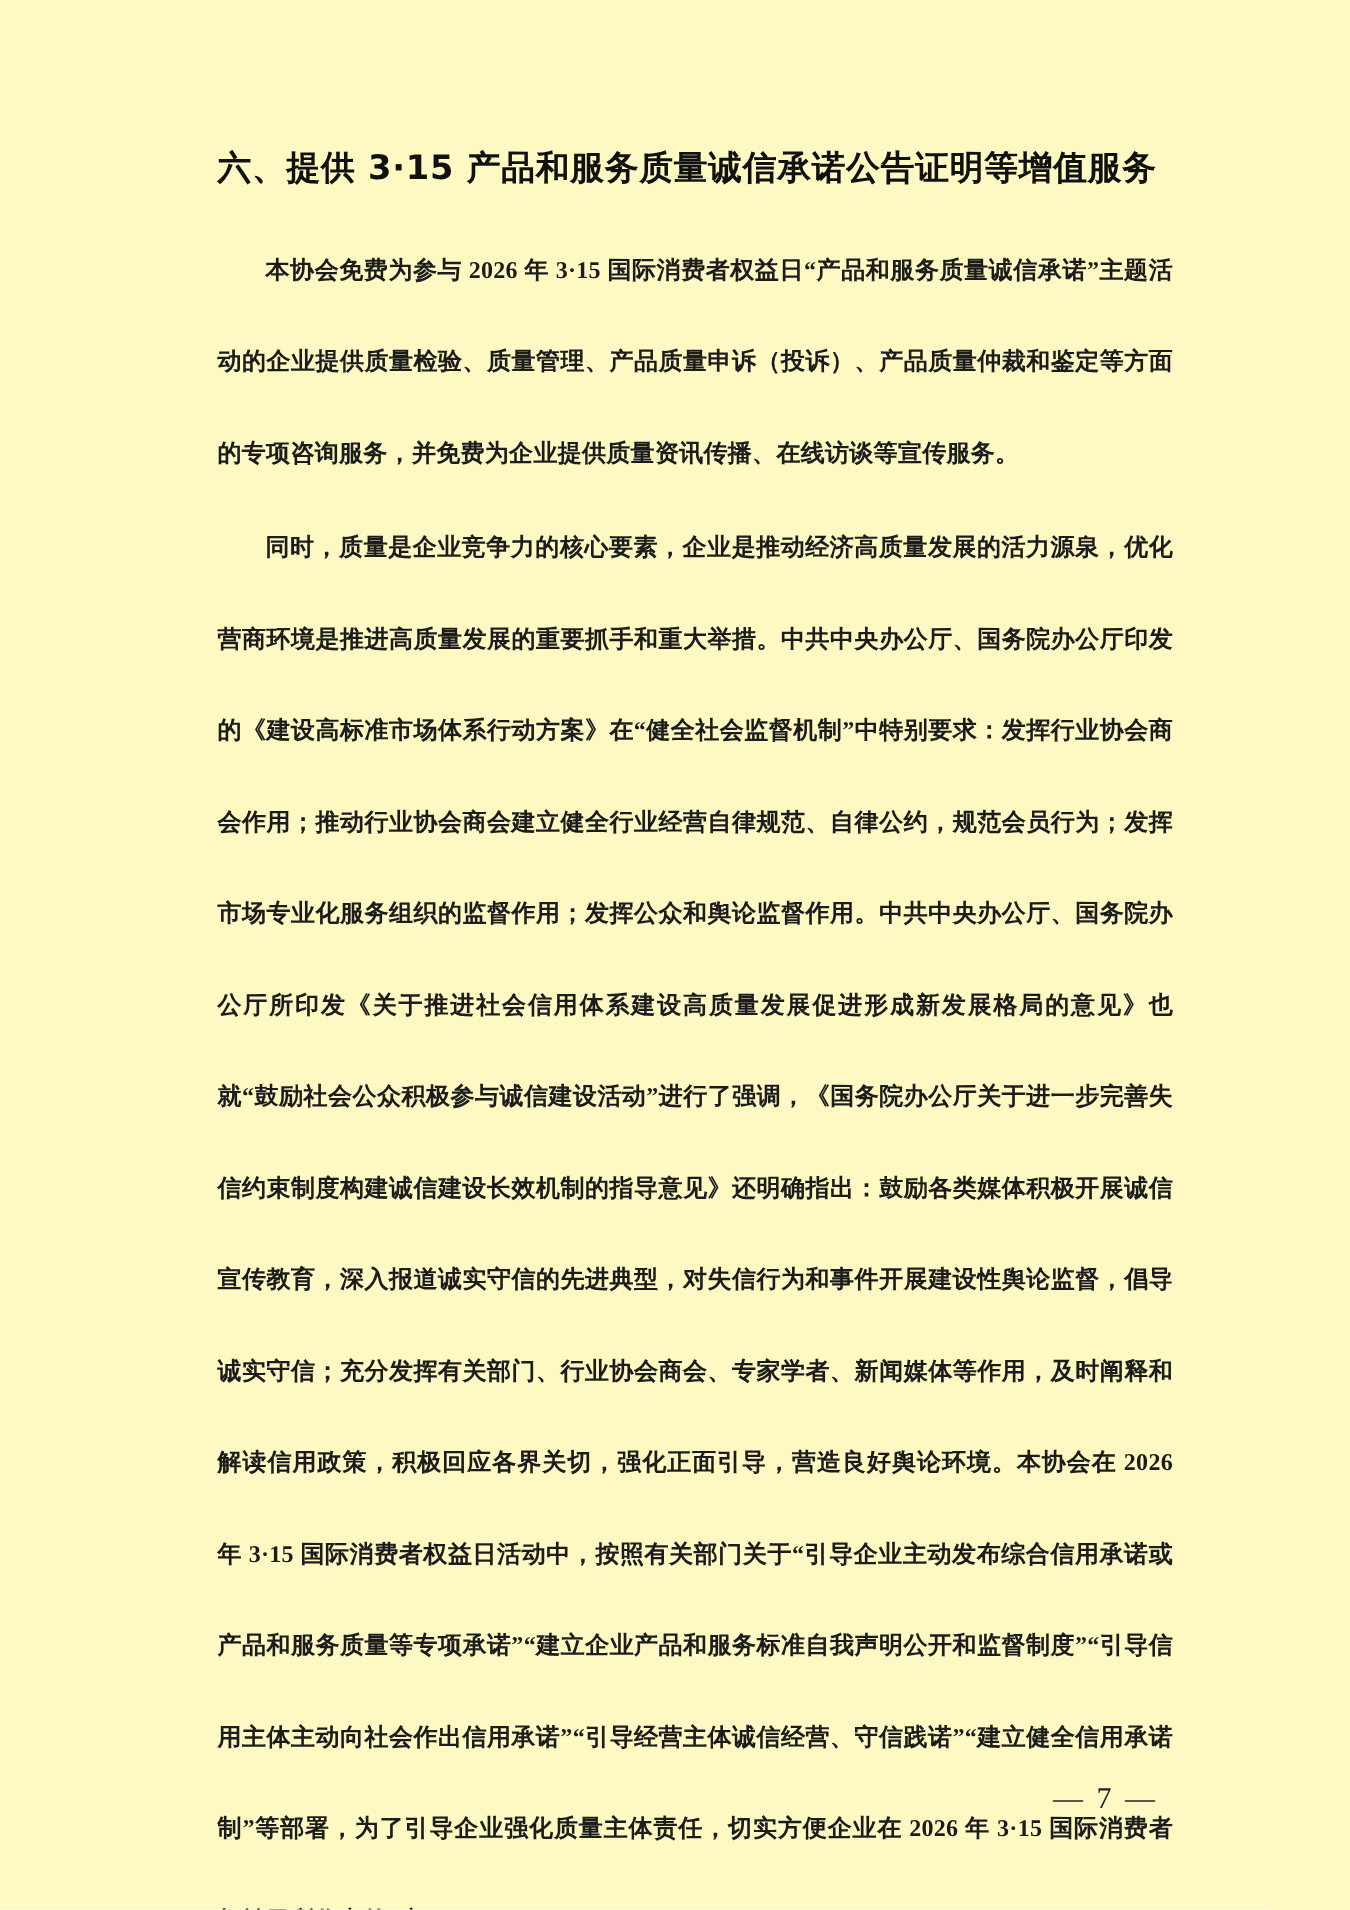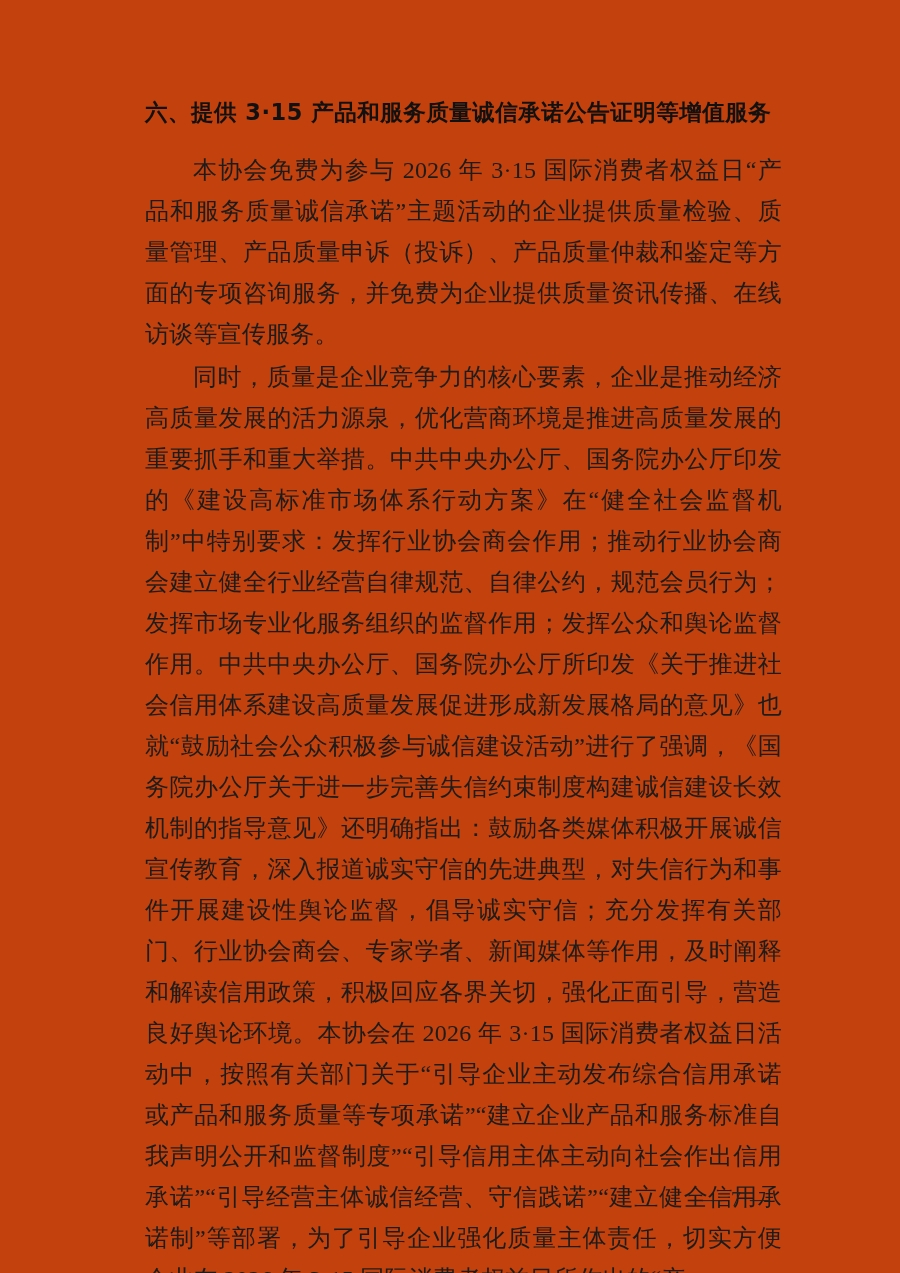--- a/index.html
+++ b/index.html
@@ -14,43 +14,44 @@
     color: #1a1a1a;
     position: relative;
     overflow: hidden;
   }
   .page {
     position: absolute;
     top: 0;
     left: 0;
     width: 900px;
     height: 1273px;
-    background: #c2410c;
+    background: #fef9c3;
     box-sizing: border-box;
     padding: 96px 118px 60px 145px;
   }
   .doc-heading {
     font-family: "DejaVu Sans", "Liberation Sans", sans-serif;
     font-weight: bold;
     font-size: 22.5px;
     letter-spacing: 0.5px;
     color: #111111;
     margin: 0 0 20px 0;
     line-height: 1.5;
     white-space: nowrap;
   }
   .para {
-    font-size: 24px;
-    line-height: 41px;
+    font-size: 16px;
+    line-height: 61px;
     text-align: justify;
     text-justify: inter-ideograph;
     text-indent: 2em;
     margin: 0 0 2px 0;
     color: #1c1c1c;
     letter-spacing: 0.2px;
+    font-weight: bold;
   }
   .page-number {
     position: absolute;
     right: 128px;
     bottom: 62px;
     font-size: 20px;
     color: #222222;
     font-family: "Liberation Serif", serif;
     letter-spacing: 2px;
   }

